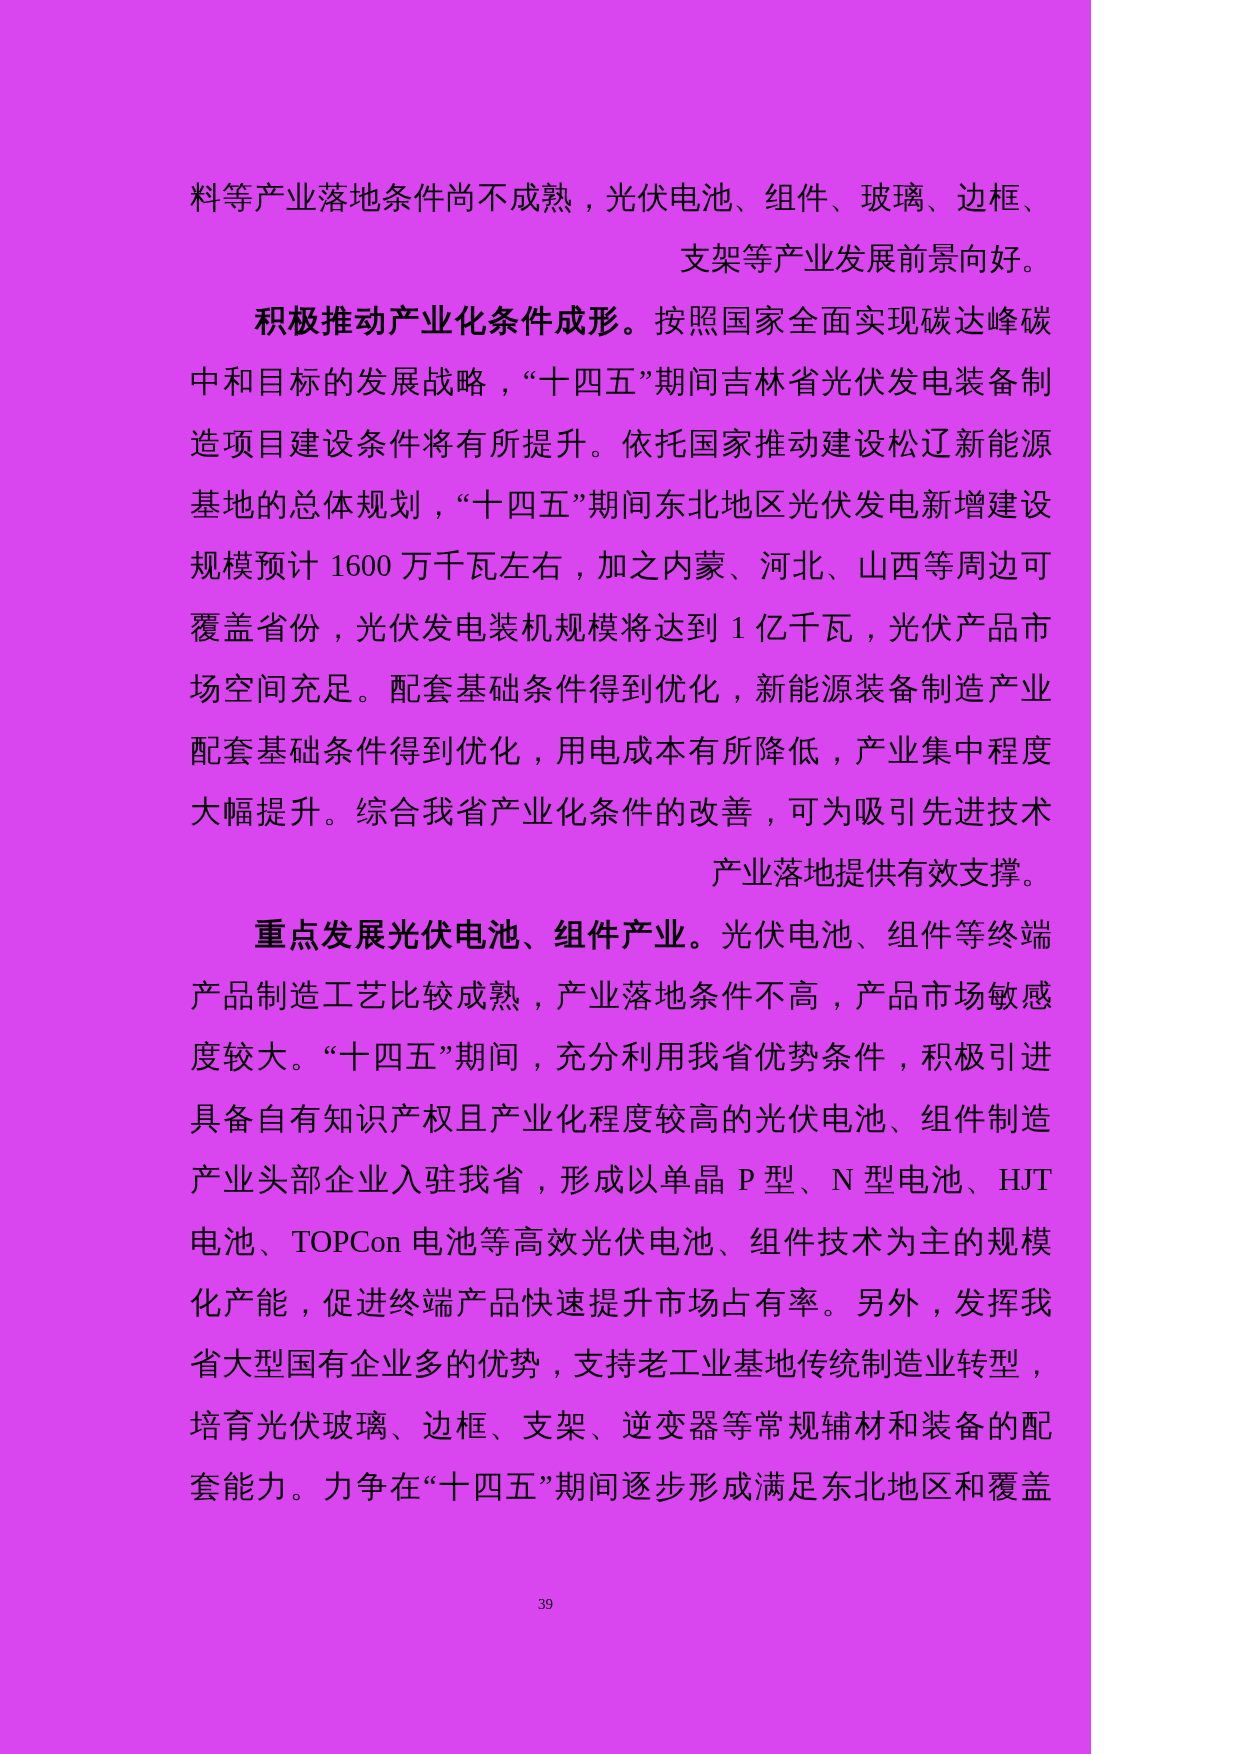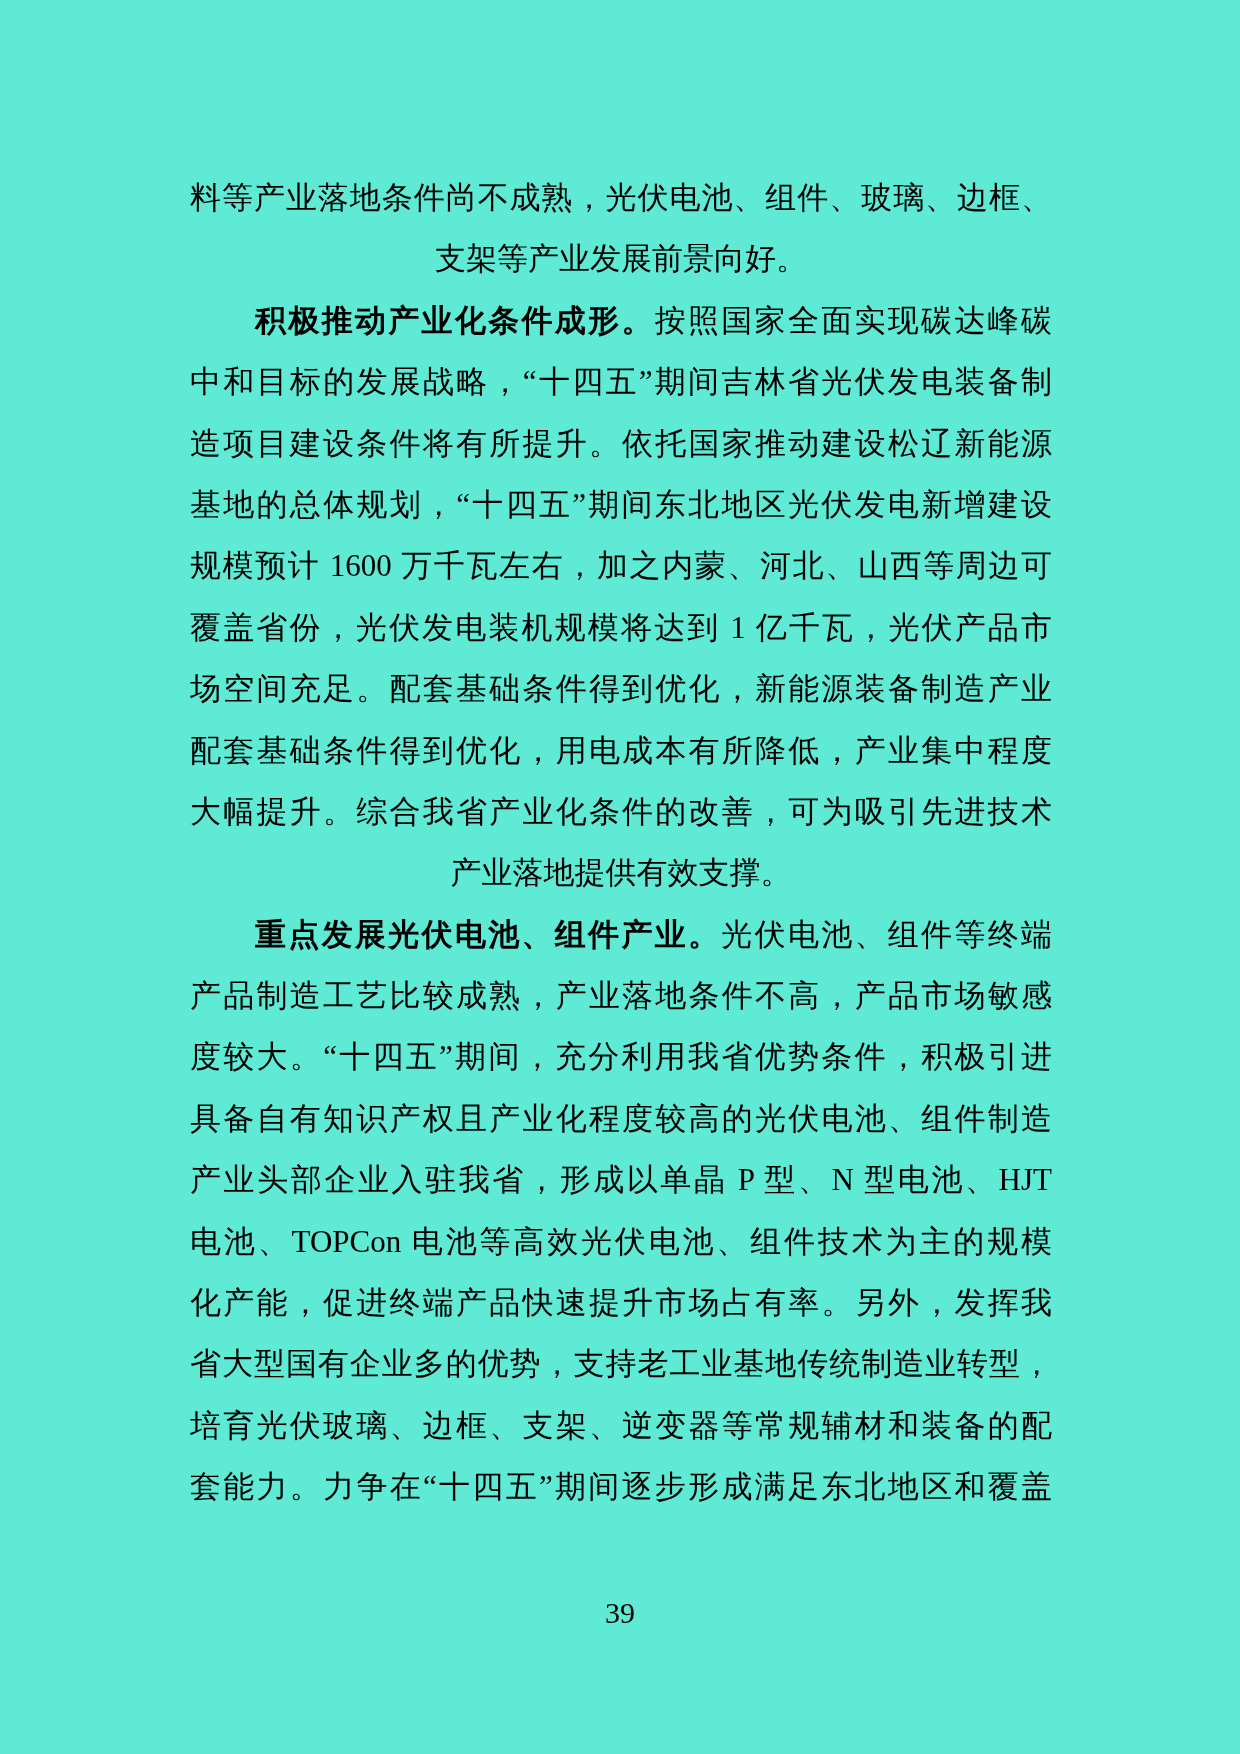--- a/index.html
+++ b/index.html
@@ -2,60 +2,60 @@
 <html><head>
 <meta charset="utf-8">
 <style>
   html, body {
     margin: 0;
     padding: 0;
     background: #ffffff;
   }
   .page {
     position: relative;
-    width: 1240px;
+    width: 1091px;
     height: 1754px;
-    background: #5eead4;
+    background: #d946ef;
     overflow: hidden;
     font-family: "Liberation Serif", "DejaVu Serif", serif;
     color: #000000;
   }
   .text-block {
     position: absolute;
     left: 190px;
     top: 167px;
     width: 862px;
   }
   .line {
     height: 61.4px;
     line-height: 61.4px;
     font-size: 31px;
     letter-spacing: 0;
     word-break: keep-all;
     overflow: visible;
-    text-align: center;
+    text-align: right;
   }
   .line.fill {
     text-align: justify;
     text-align-last: justify;
     text-justify: inter-character;
   }
   .line.indent {
     text-indent: 2.1em;
   }
   .seg-bold {
     font-weight: 700;
   }
   .page-number {
     position: absolute;
     left: 0;
     top: 1596px;
     width: 100%;
     text-align: center;
-    font-size: 30px;
+    font-size: 15px;
     font-family: "Liberation Serif", "DejaVu Serif", serif;
     color: #000000;
   }
 </style>
 </head>
 <body>
 
 <div class="page">
   <div class="text-block">
       <div class="line fill"><span>料等产业落地条件尚不成熟，光伏电池、组件、玻璃、边框、</span></div>

